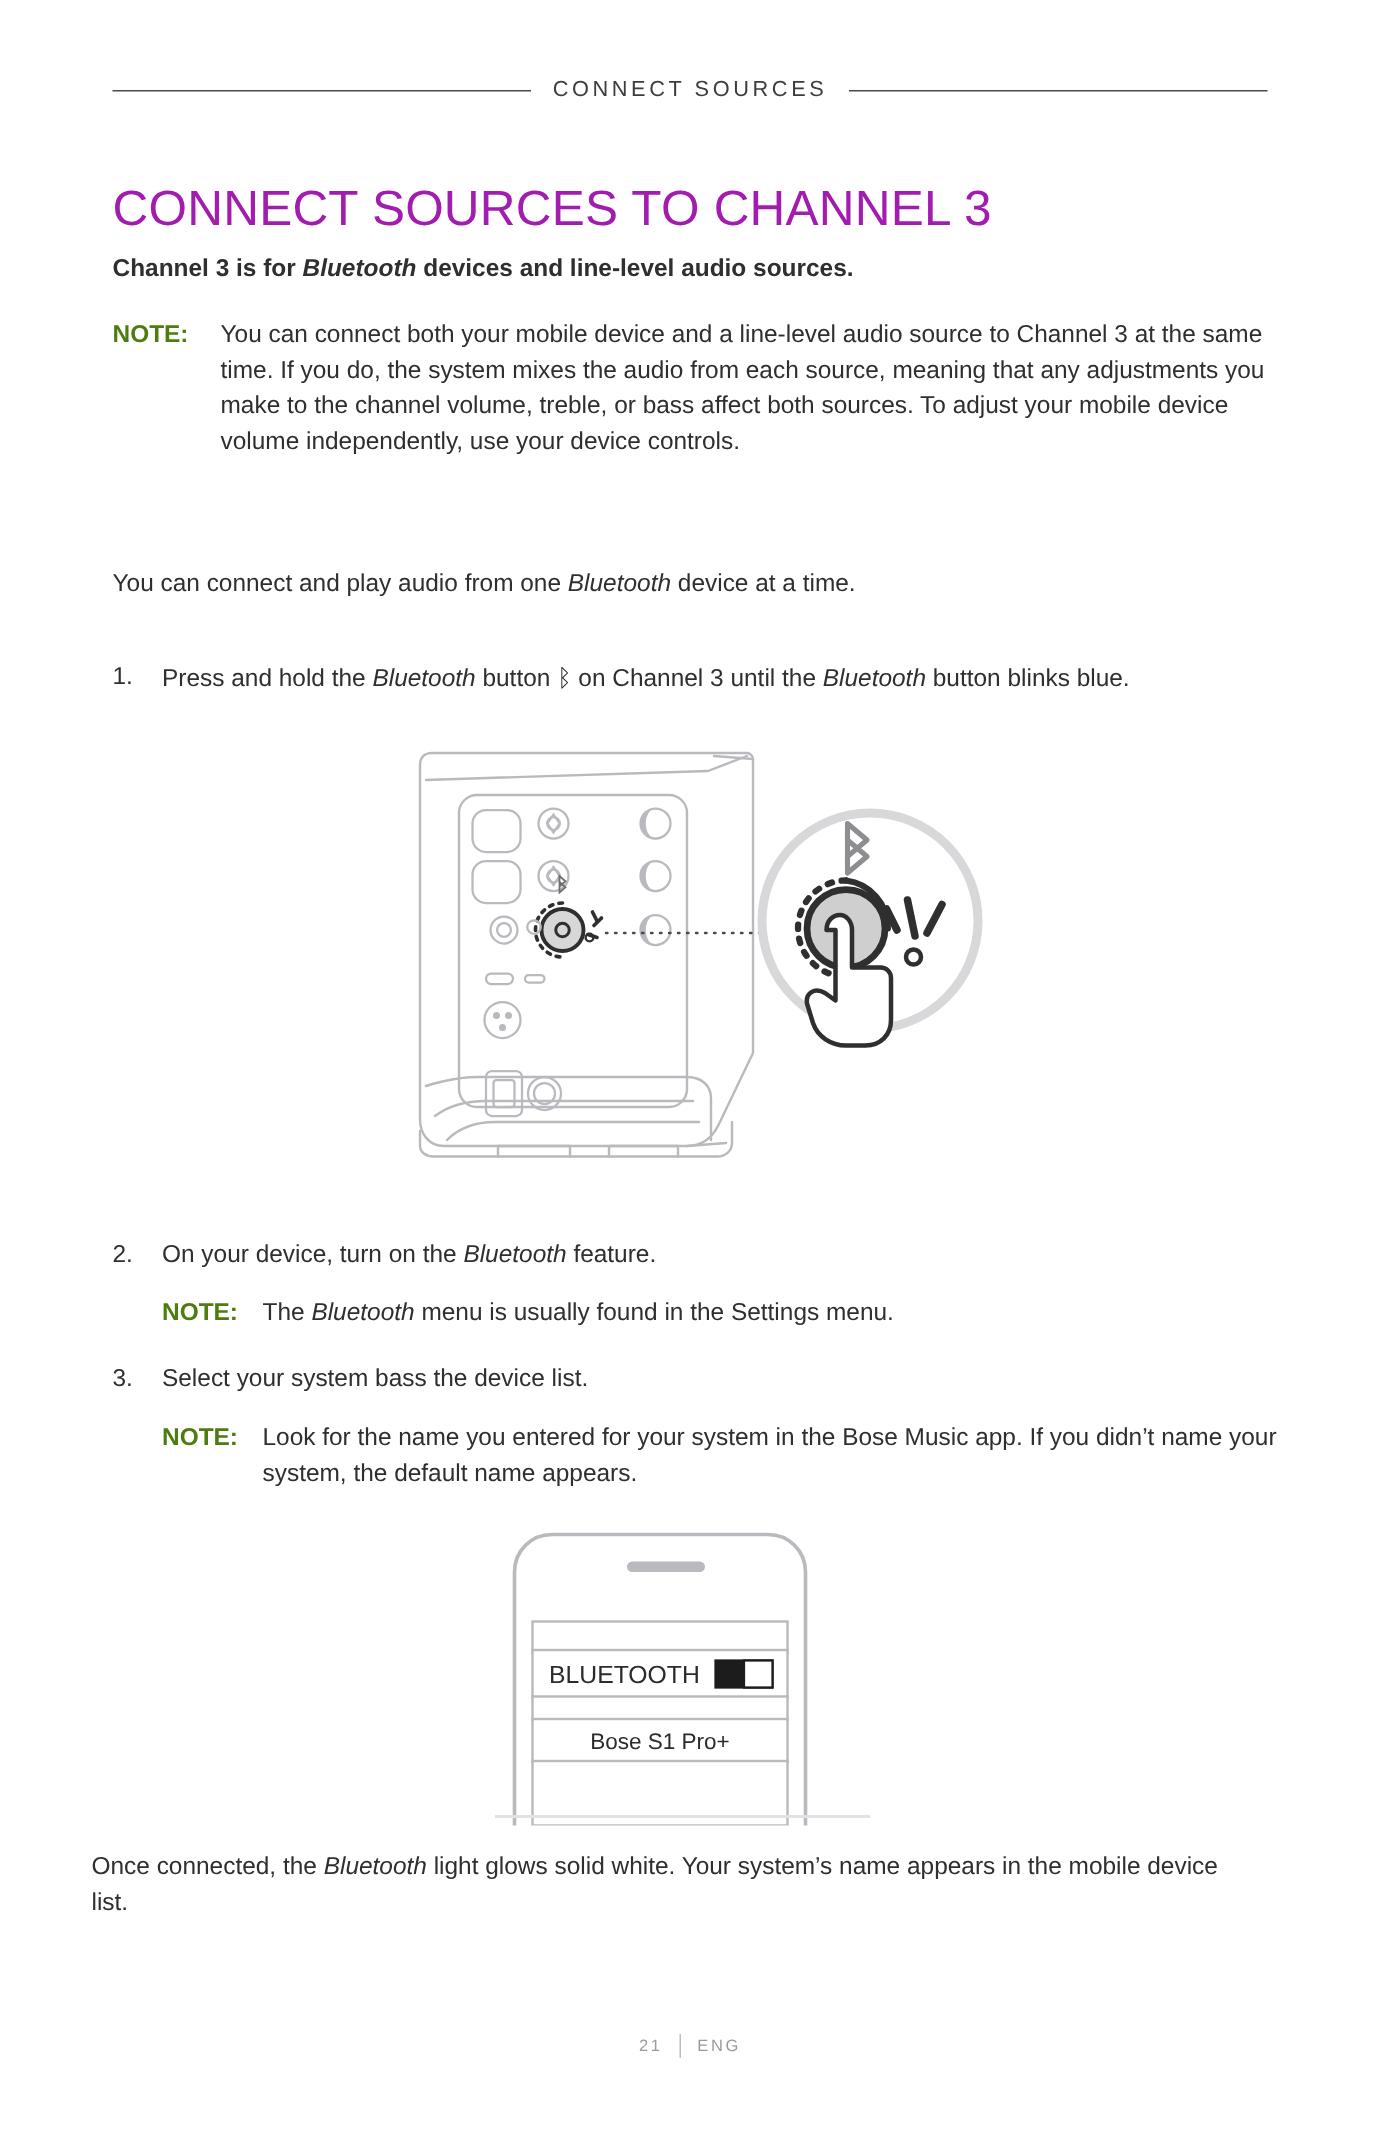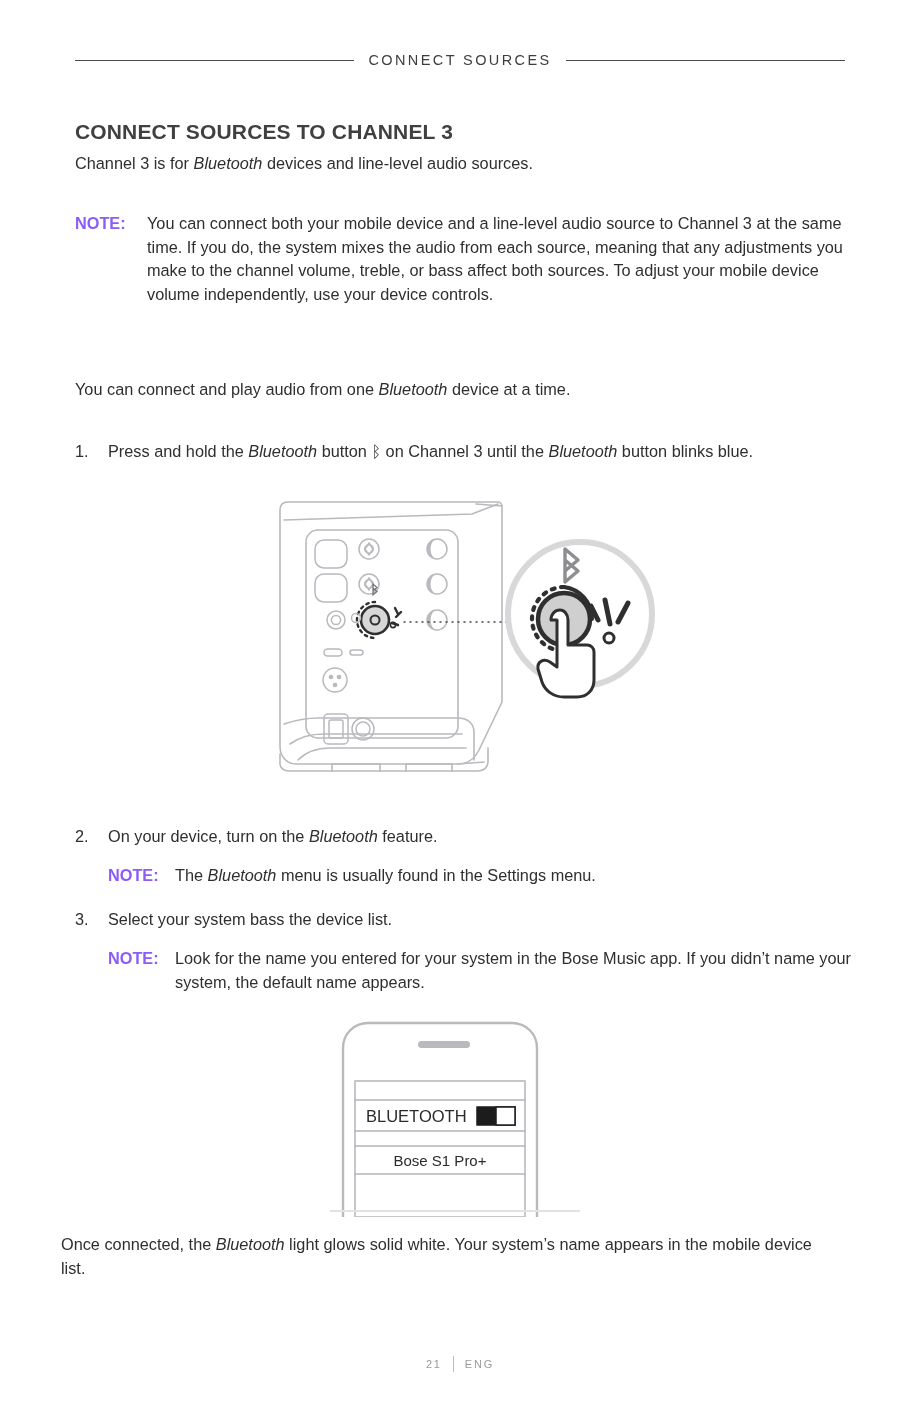--- a/index.html
+++ b/index.html
@@ -43,24 +43,24 @@
     color: #3d3d3d;
     white-space: nowrap;
     font-weight: 400;
   }
 
   
   .h1 {
     position: absolute;
     left: 75px;
     top: 120px;
-    font-size: 21px;
-    font-weight: bold;
+    font-size: 33px;
+    font-weight: normal;
     letter-spacing: 0.15px;
-    color: #404040;
+    color: #a21caf;
   }
 
   .h2 {
     position: absolute;
     left: 75px;
     top: 357px;
     font-size: 19.5px;
     font-weight: bold;
     color: #222;
   }
@@ -68,35 +68,35 @@
 
   
   .para {
     position: absolute;
     font-size: 16.3px;
     line-height: 23.5px;
     color: #2f2f2f;
   }
   .para i { font-style: italic; }
 
-  .p-intro   { left: 75px; top: 152px; width: 790px; }
+  .p-intro   { left: 75px; top: 168px; width: 790px; font-weight: bold; }
   .p-sub     { left: 75px; top: 378px; width: 790px; }
   .p-outro   { left: 61px; top: 1233px; width: 775px; }
 
   
   .note {
     position: absolute;
     display: flex;
     font-size: 16.3px;
     line-height: 23.5px;
     color: #2f2f2f;
   }
   .note .note-label {
     font-weight: bold;
-    color: #8b5cf6;
+    color: #4d7c0f;
     flex: 0 0 auto;
     white-space: nowrap;
   }
   .note .note-body { flex: 1 1 auto; }
   .note i { font-style: italic; }
 
   .note-1 { left: 75px; top: 212px; width: 790px; }
   .note-1 .note-label { width: 72px; }
 
   .note-2 { left: 108px; top: 864px; width: 760px; }

